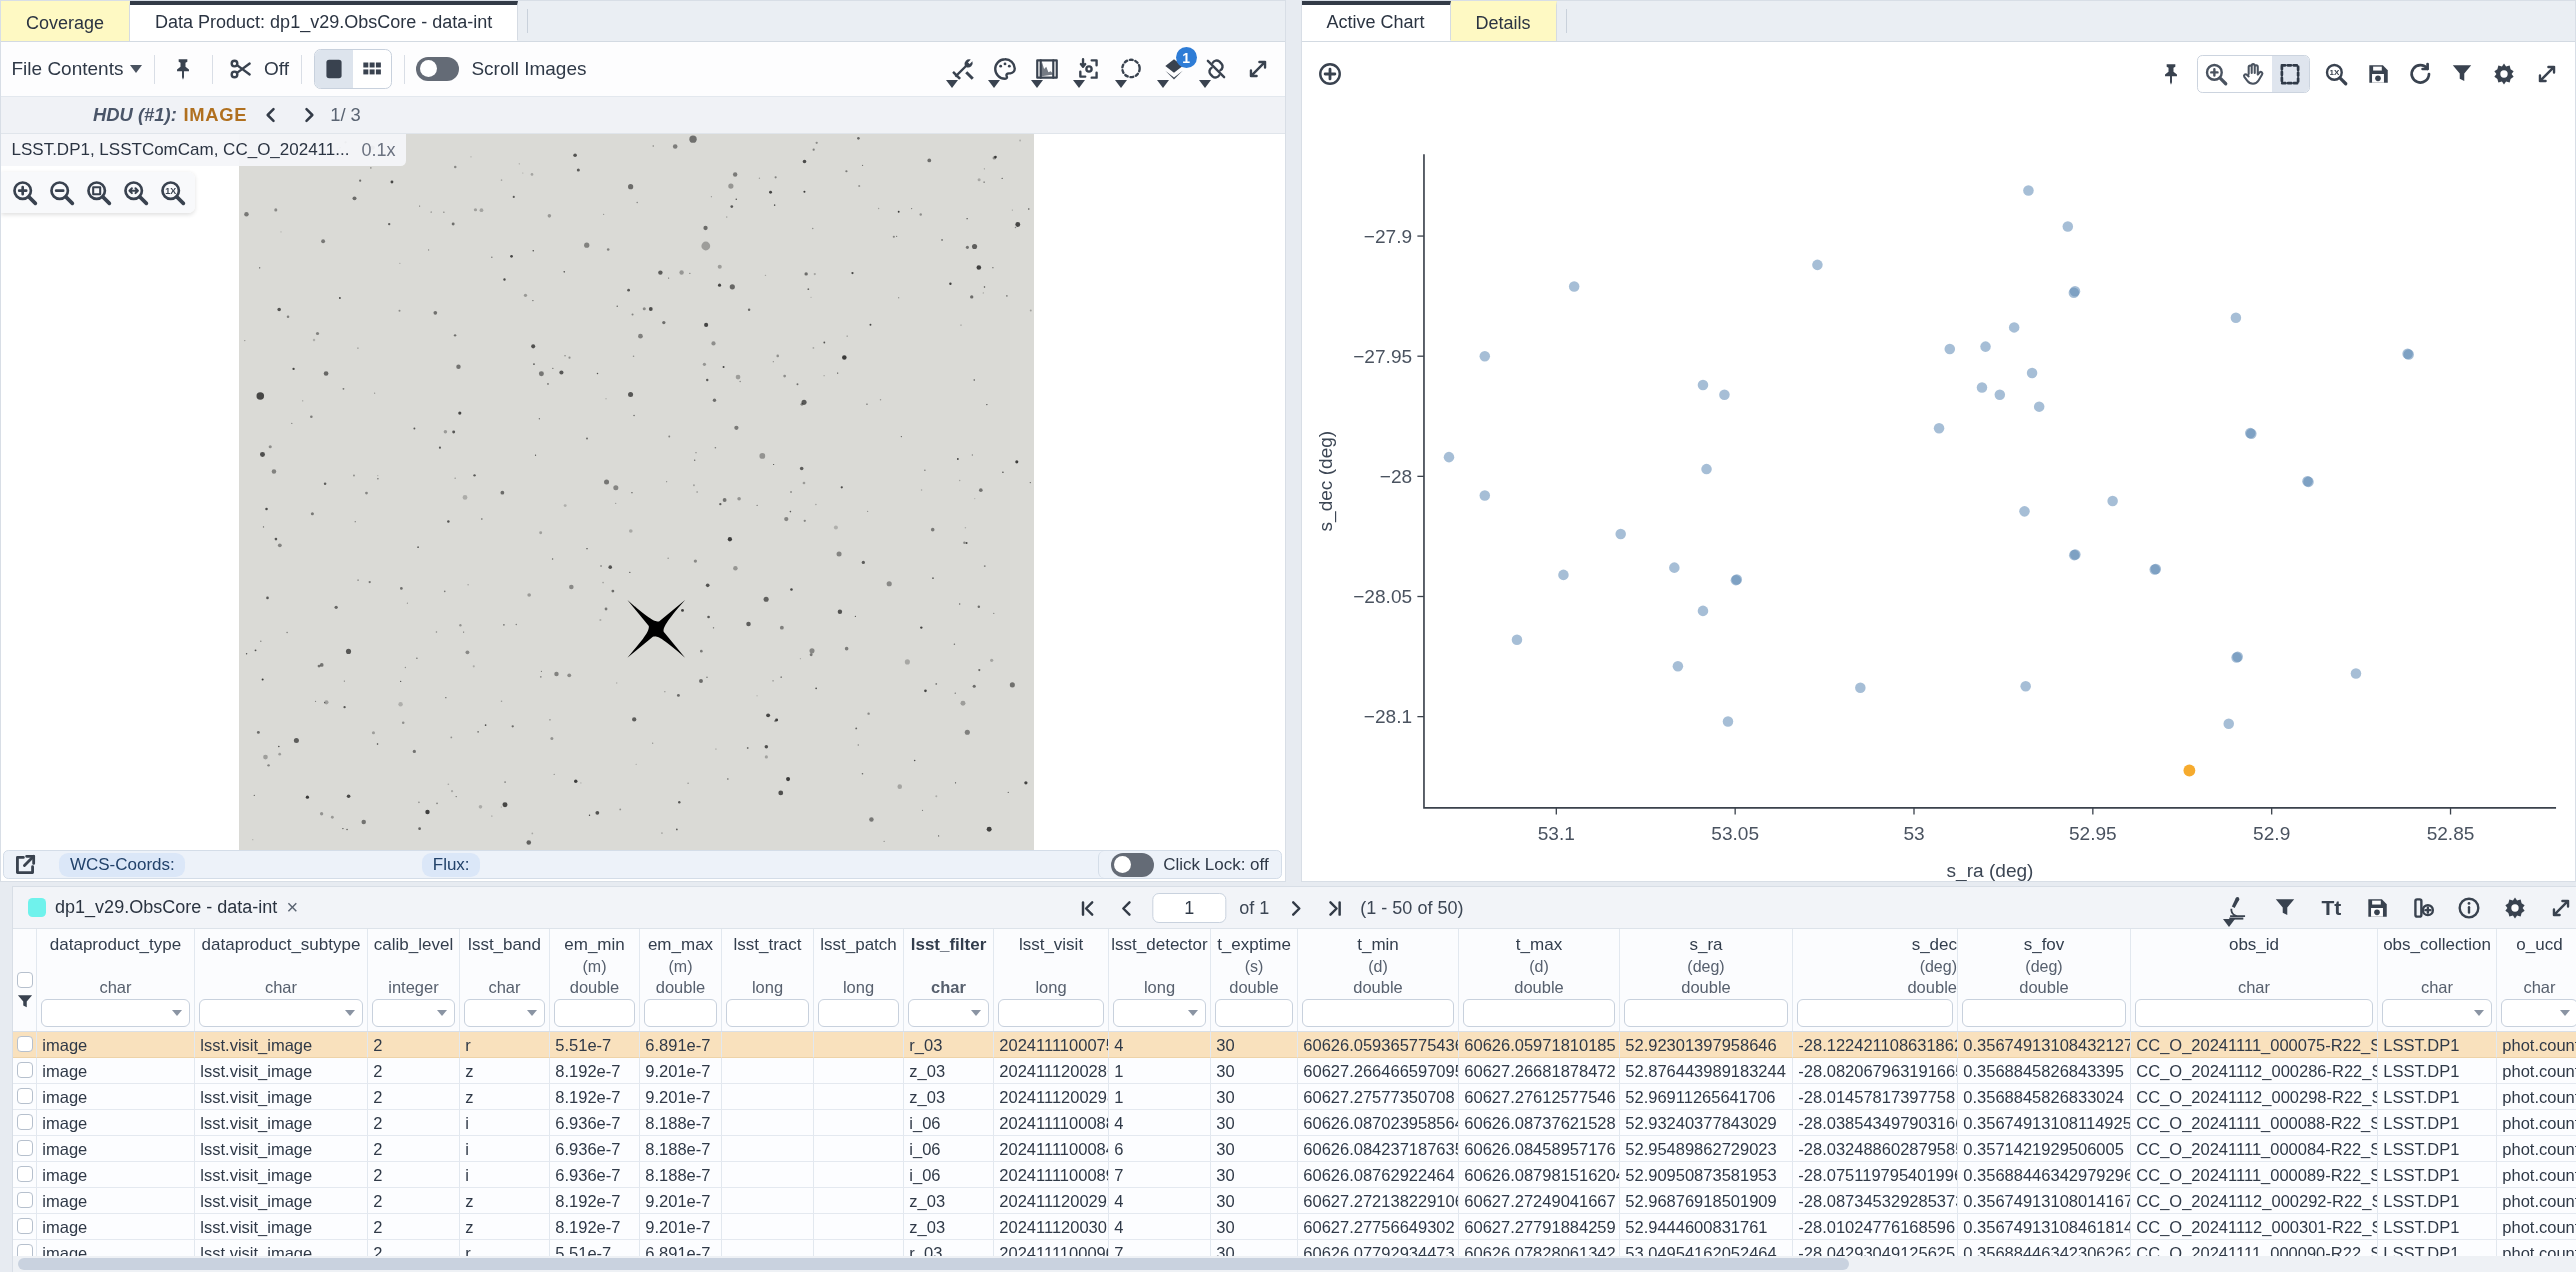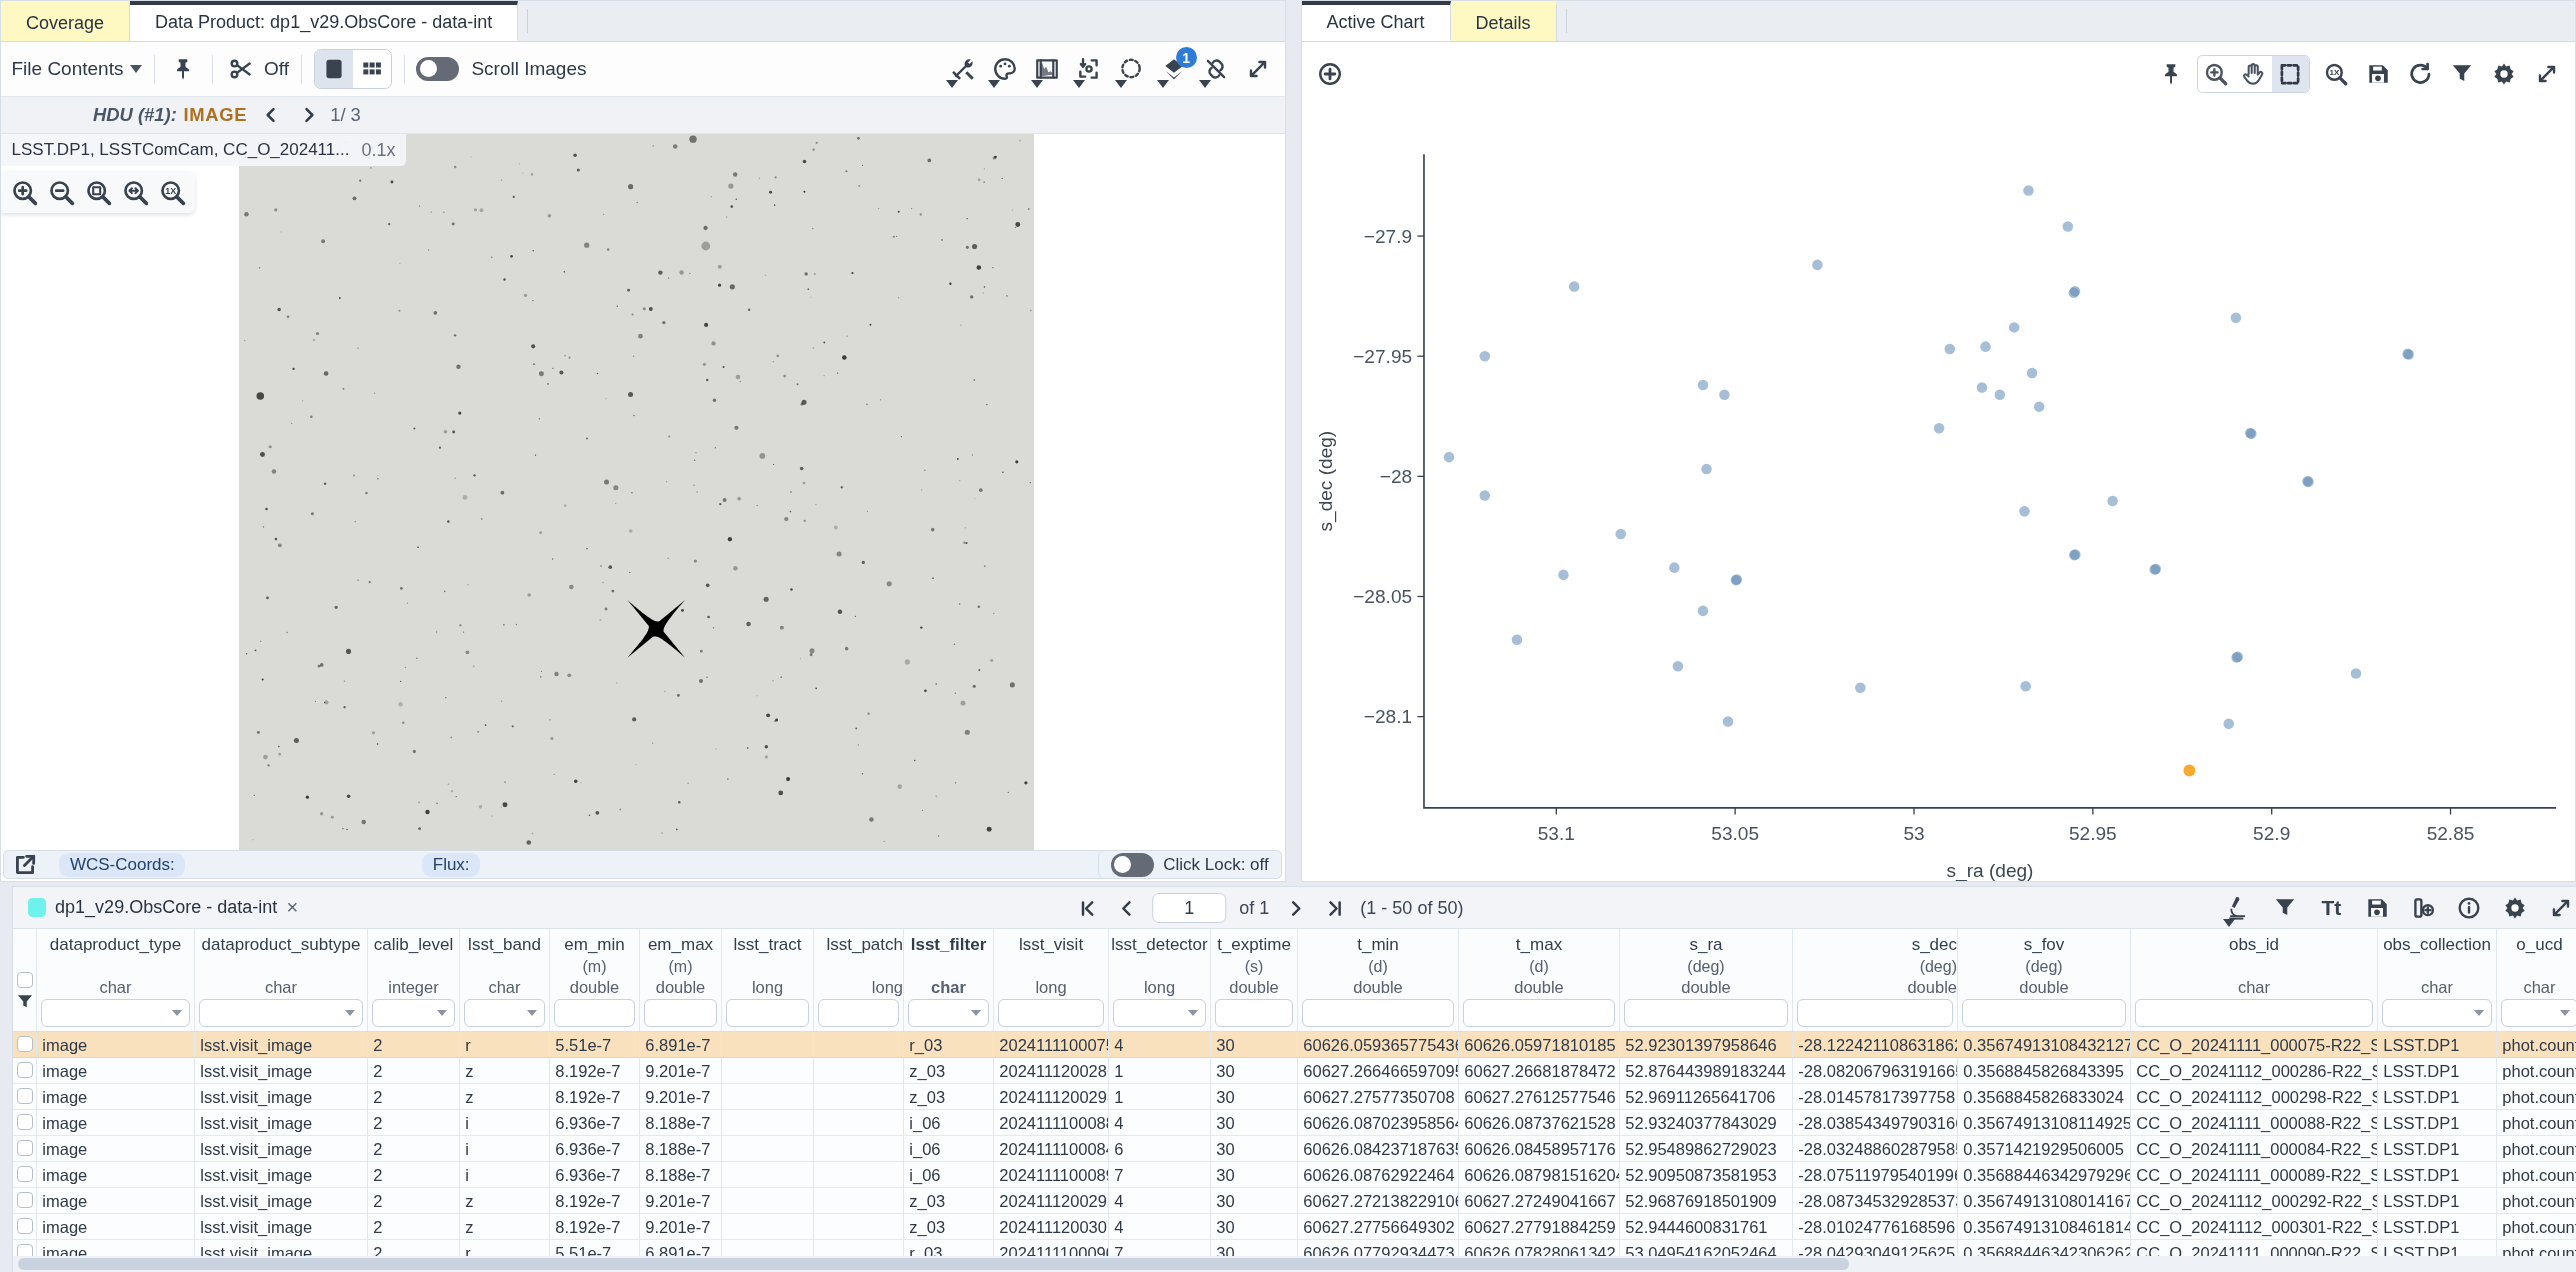--- a/index.html
+++ b/index.html
@@ -1073,21 +1073,21 @@
           </div>
         </div>
         <div class="th" style="width: 92px;">
           <div class="nm">lsst_tract</div>
           <div class="un"></div>
           <div class="ty">long</div>
           <div class="fi">
             <div class="finput"></div>
           </div>
         </div>
-        <div class="th" style="width: 90px; text-align: right;">
+        <div class="th" style="width: 90px;">
           <div class="nm">lsst_patch</div>
           <div class="un"></div>
           <div class="ty">long</div>
           <div class="fi">
             <div class="finput"></div>
           </div>
         </div>
         <div class="th" style="width: 90px; font-weight: bold;">
           <div class="nm">lsst_filter</div>
           <div class="un"></div>

